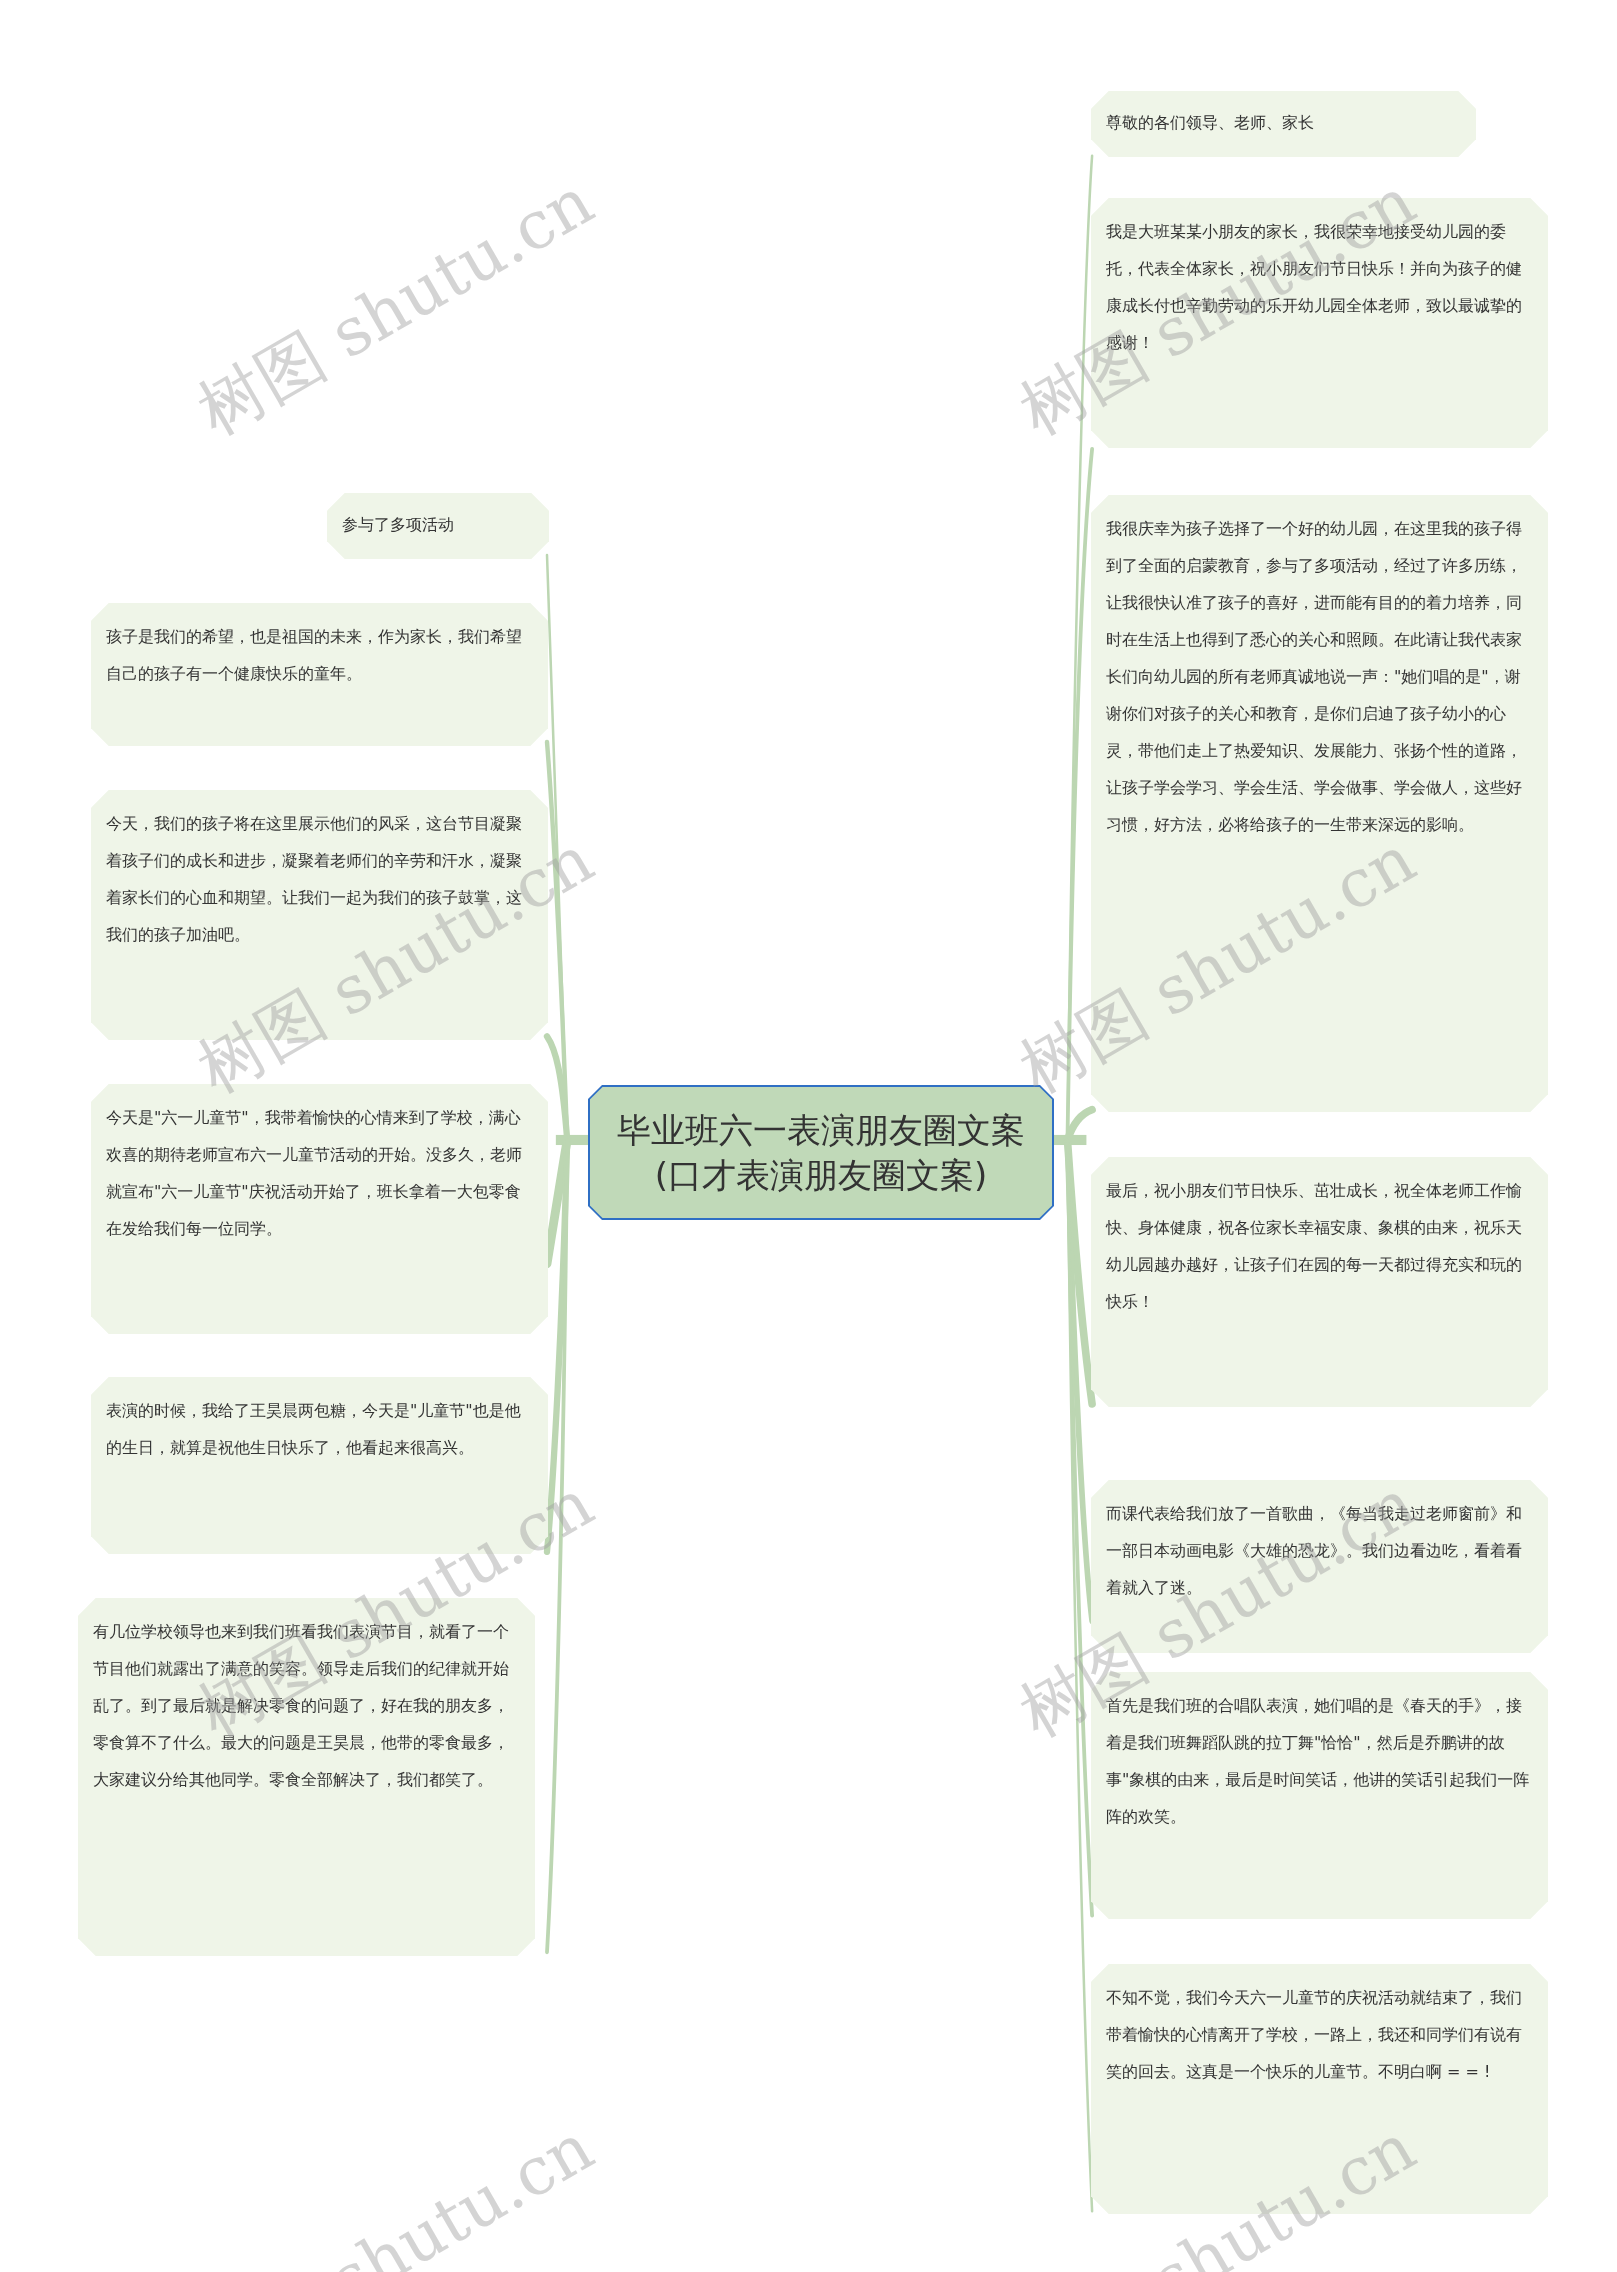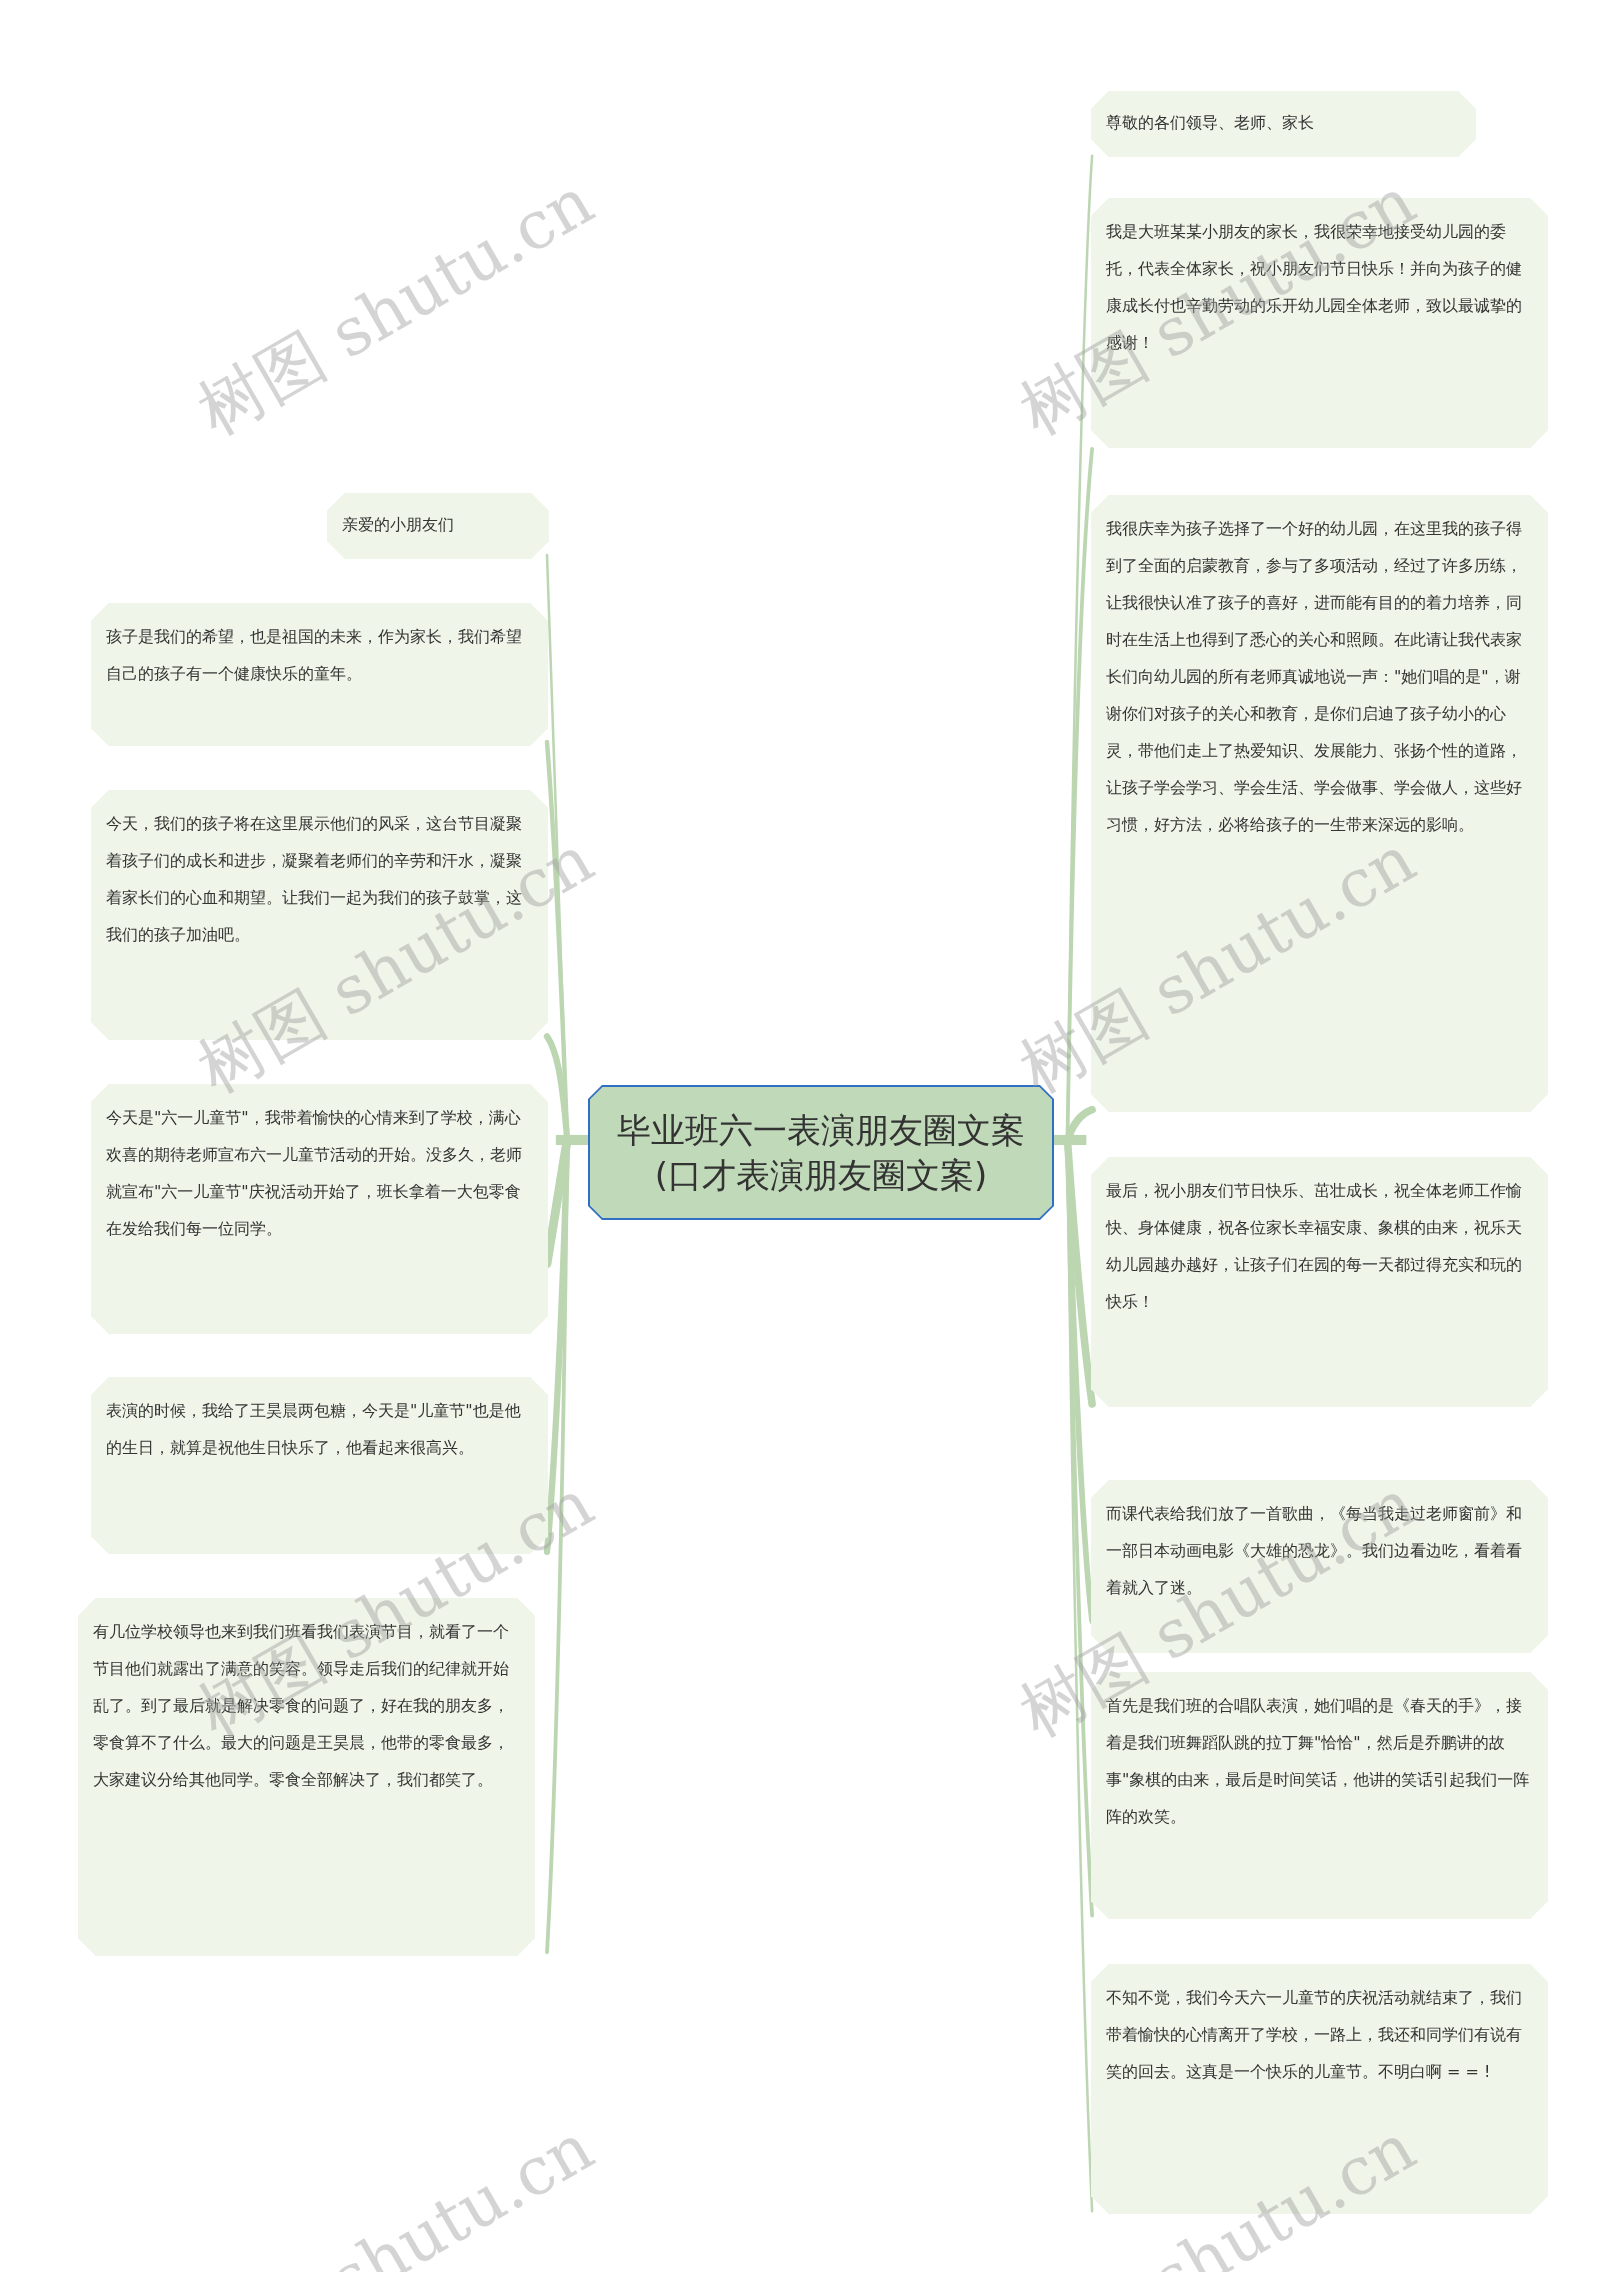--- a/index.html
+++ b/index.html
@@ -86,21 +86,21 @@
     <span>而课代表给我们放了一首歌曲，《每当我走过老师窗前》和一部日本动画电影《大雄的恐龙》。我们边看边吃，看着看着就入了迷。</span>
   </div>
   <div class="node" style="left:1091px; top:1672px; width:457px; height:247px;">
     <span>首先是我们班的合唱队表演，她们唱的是《春天的手》，接着是我们班舞蹈队跳的拉丁舞"恰恰"，然后是乔鹏讲的故事"象棋的由来，最后是时间笑话，他讲的笑话引起我们一阵阵的欢笑。</span>
   </div>
   <div class="node" style="left:1091px; top:1964px; width:457px; height:250px;">
     <span>不知不觉，我们今天六一儿童节的庆祝活动就结束了，我们带着愉快的心情离开了学校，一路上，我还和同学们有说有笑的回去。这真是一个快乐的儿童节。不明白啊 = = !</span>
   </div>
 
   <div class="node single" style="left:327px; top:493px; width:222px; height:66px;">
-    <span>亲爱的小朋友们</span>
+    <span>参与了多项活动</span>
   </div>
   <div class="node" style="left:91px; top:603px; width:457px; height:143px;">
     <span>孩子是我们的希望，也是祖国的未来，作为家长，我们希望自己的孩子有一个健康快乐的童年。</span>
   </div>
   <div class="node" style="left:91px; top:790px; width:457px; height:250px;">
     <span>今天，我们的孩子将在这里展示他们的风采，这台节目凝聚着孩子们的成长和进步，凝聚着老师们的辛劳和汗水，凝聚着家长们的心血和期望。让我们一起为我们的孩子鼓掌，这我们的孩子加油吧。</span>
   </div>
   <div class="node" style="left:91px; top:1084px; width:457px; height:250px;">
     <span>今天是"六一儿童节"，我带着愉快的心情来到了学校，满心欢喜的期待老师宣布六一儿童节活动的开始。没多久，老师就宣布"六一儿童节"庆祝活动开始了，班长拿着一大包零食在发给我们每一位同学。</span>
   </div>

